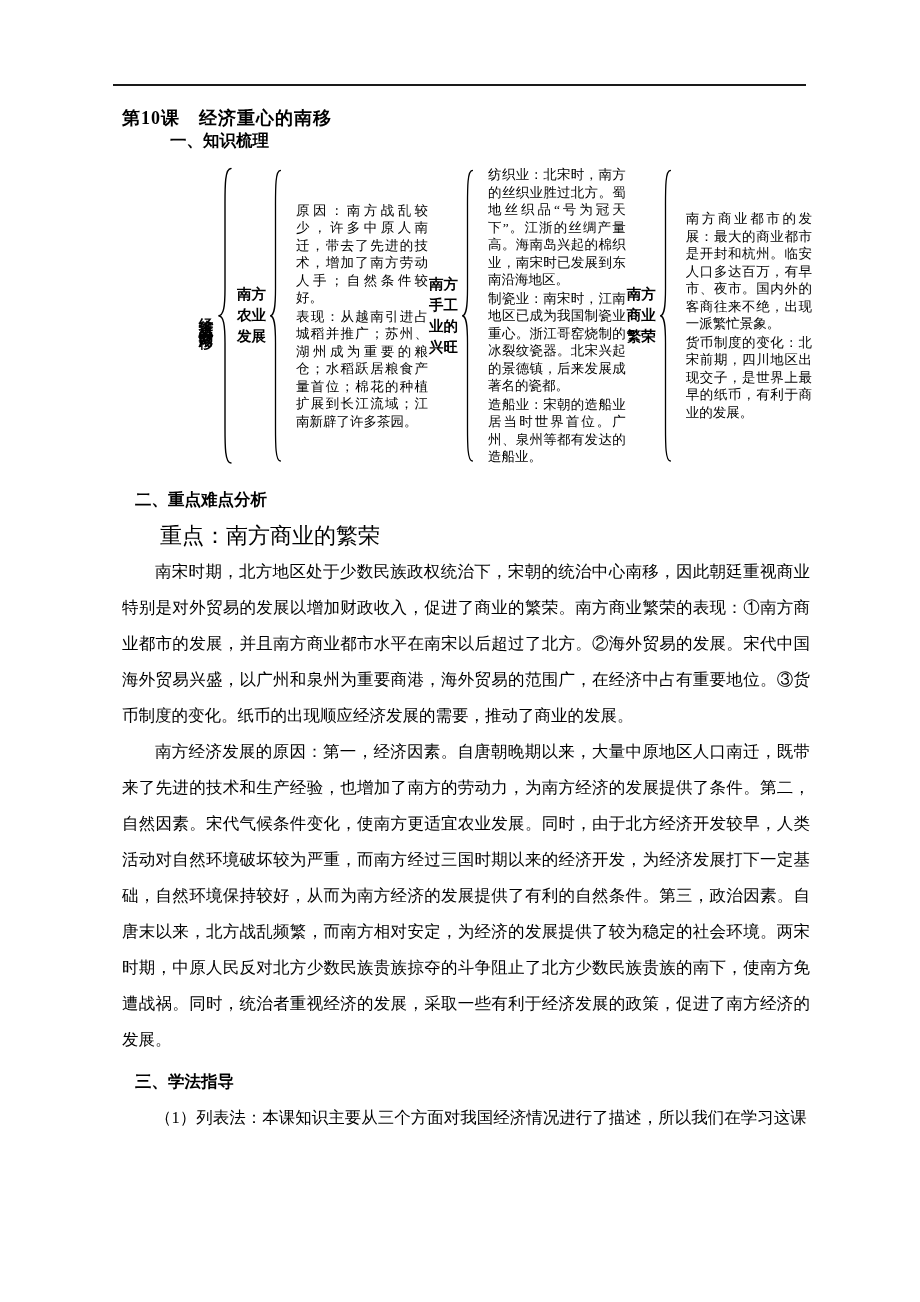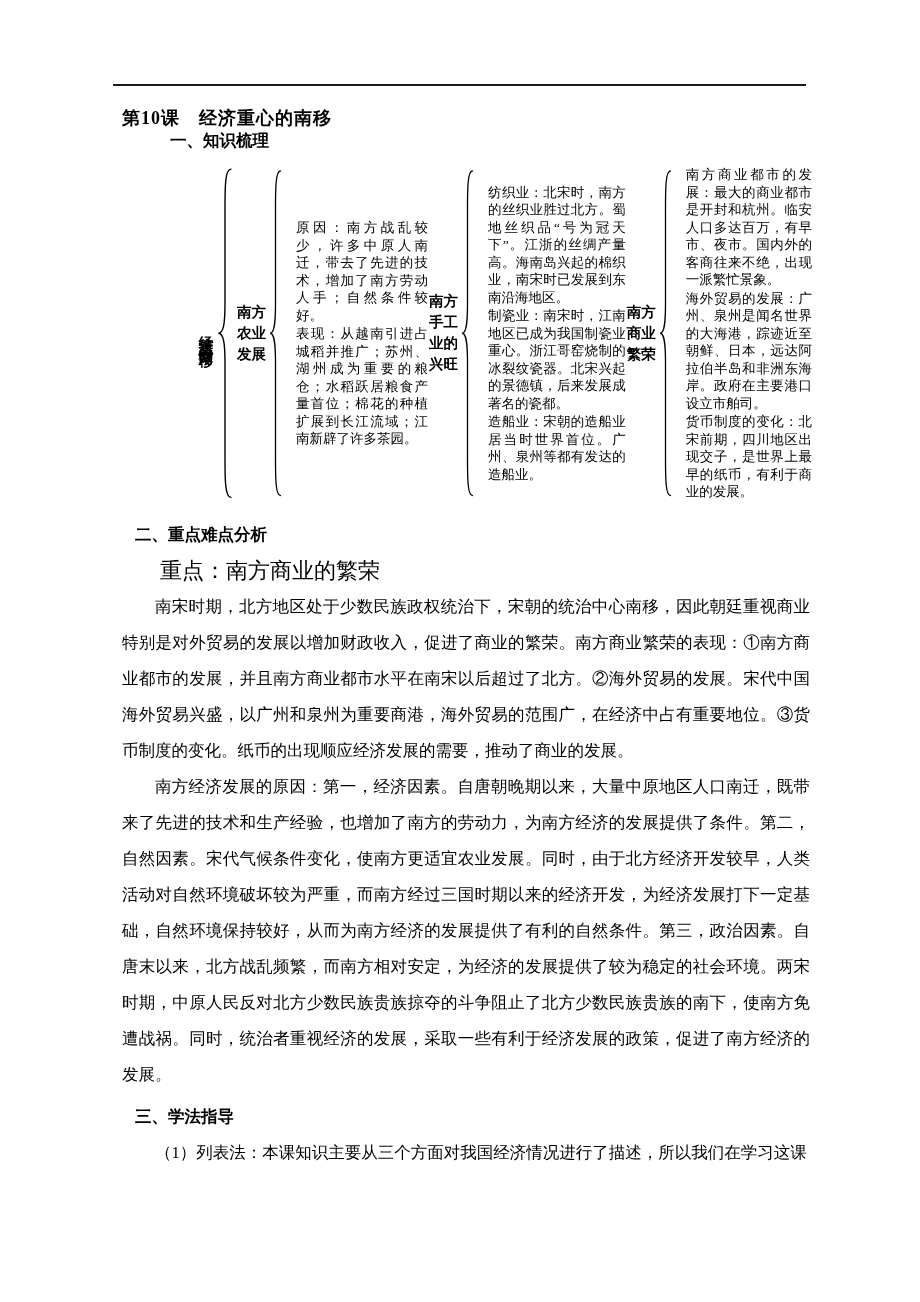--- a/index.html
+++ b/index.html
@@ -166,21 +166,20 @@
 
       <div class="branch">
         <div class="branch-label">南方商业繁荣</div>
         <div class="brace-wrap">
           <svg viewBox="0 0 12 100" preserveAspectRatio="none" aria-hidden="true">
             <path d="M10.5,1.5 C6,1.5 6,7 6,13 L6,41 C6,47 5,50 1,50 C5,50 6,53 6,59 L6,87 C6,93 6,98.5 10.5,98.5" fill="none" stroke="#000" stroke-width="1.3" stroke-linecap="round" vector-effect="non-scaling-stroke"></path>
           </svg>
         </div>
         <div class="items">
           <div class="item">南方商业都市的发展：最大的商业都市是开封和杭州。临安人口多达百万，有早市、夜市。国内外的客商往来不绝，出现一派繁忙景象。</div>
-          <div class="item">海外贸易的发展：广州、泉州是闻名世界的大海港，踪迹近至朝鲜、日本，远达阿拉伯半岛和非洲东海岸。政府在主要港口设立市舶司。</div>
           <div class="item">货币制度的变化：北宋前期，四川地区出现交子，是世界上最早的纸币，有利于商业的发展。</div>
         </div>
       </div>
 
     </div>
   </div>
 
   <div class="h2">二、重点难点分析</div>
 
   <p class="lead-line">重点：南方商业的繁荣</p>

